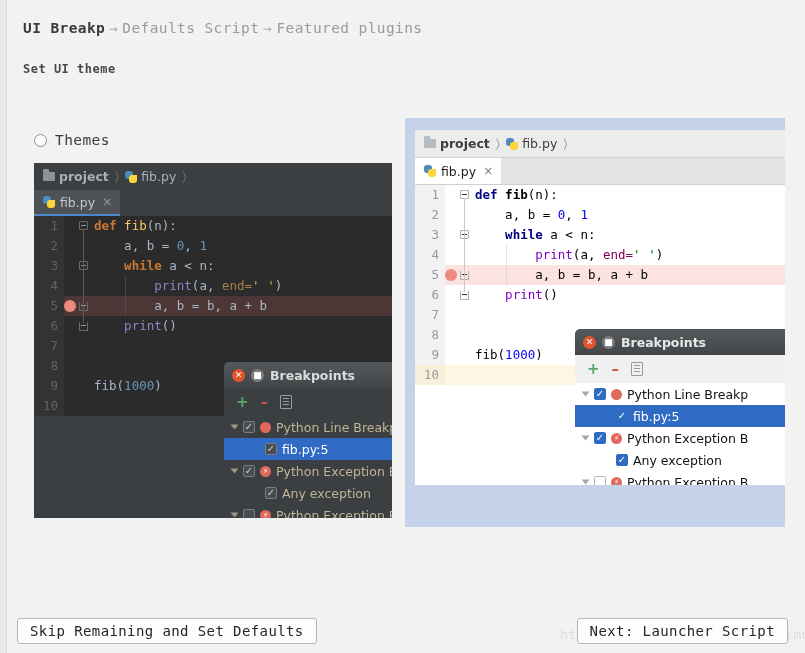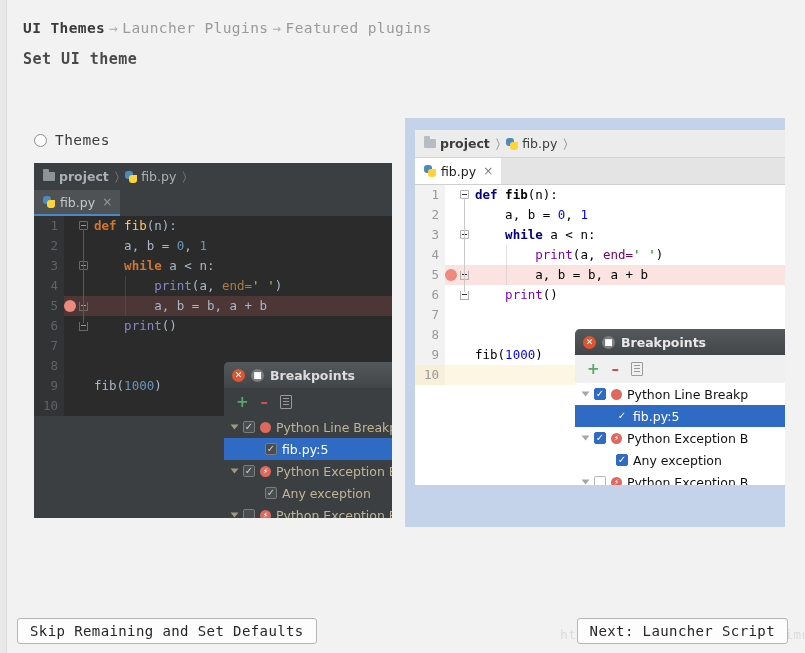--- a/index.html
+++ b/index.html
@@ -9,21 +9,21 @@
     font-family:"DejaVu Sans Mono","Liberation Mono",monospace;
     overflow:hidden;position:relative;
   }
   .wizard{position:absolute;inset:0;background:#f2f2f2;}
   .left-rail{position:absolute;left:0;top:0;width:6px;height:653px;background:#e9e9e9;border-right:1px solid #dcdcdc;}
 
   
   .breadcrumb{position:absolute;left:23px;top:20px;font-size:14.5px;letter-spacing:.4px;color:#9a9a9a;white-space:nowrap;}
   .breadcrumb .cur{color:#3b3b3b;font-weight:bold;}
   .breadcrumb .arrow{color:#aaa;padding:0 4px;}
-  .page-title{position:absolute;left:23px;top:50px;font-size:15px;font-weight:bold;color:#4a4a4a;letter-spacing:.5px;}
+  .page-title{position:absolute;left:23px;top:62px;font-size:12px;font-weight:bold;color:#4a4a4a;letter-spacing:.5px;}
 
   
   .opt{position:absolute;}
   .opt-head{display:flex;align-items:center;gap:8px;height:22px;}
   .radio{width:13px;height:13px;border-radius:50%;border:1.5px solid #8d8d8d;background:#fdfdfd;box-sizing:border-box;display:block;}
   .radio.sel{border-color:#3a74c4;background:#2e6fc9;position:relative;}
   .radio.sel::after{content:"";position:absolute;left:3px;top:3px;width:5px;height:5px;border-radius:50%;background:#fff;}
   .opt-label{font-size:14.5px;color:#3c3c3c;letter-spacing:.4px;}
 
   
@@ -145,21 +145,21 @@
   #btn-skip{left:17px;top:618px;}
   #btn-next{right:17px;top:618px;}
   .watermark{position:absolute;left:560px;top:627px;font-size:13px;color:#dcdcdc;letter-spacing:.5px;user-select:none;pointer-events:none;}
 </style>
 </head>
 <body>
 
 <div class="wizard">
   <div class="left-rail"></div>
 
-  <div class="breadcrumb" id="breadcrumb"><span class="cur">UI Themes</span><span class="arrow">→</span><span class="">Launcher Plugins</span><span class="arrow">→</span><span class="">Featured plugins</span></div>
+  <div class="breadcrumb" id="breadcrumb"><span class="cur">UI Breakp</span><span class="arrow">→</span><span class="">Defaults Script</span><span class="arrow">→</span><span class="">Featured plugins</span></div>
   <div class="page-title">Set UI theme</div>
 
   <div class="opt" id="opt-dark">
     <div class="opt-head">
       <span class="radio"></span>
       <span class="opt-label">Themes</span>
     </div>
     <div class="preview">
       <div class="ide dk">
         <div class="crumbs" id="dk-crumbs">

